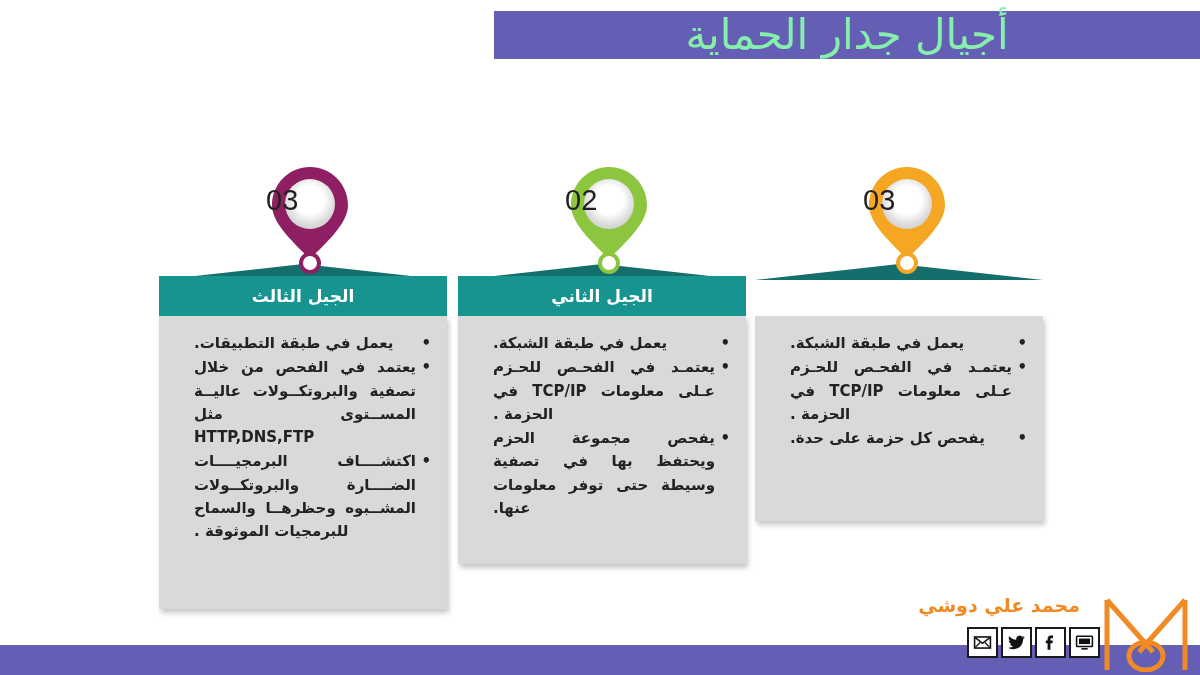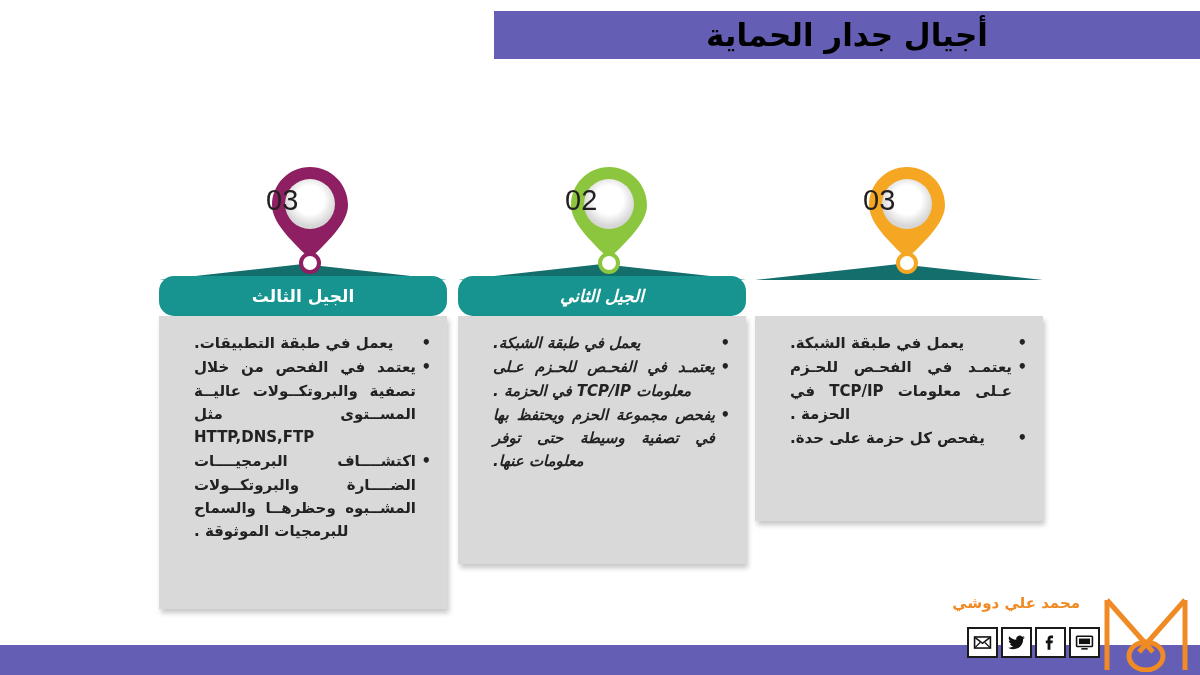--- a/index.html
+++ b/index.html
@@ -26,23 +26,23 @@
     top: 11px;
     width: 706px;
     height: 48px;
     background: #645fb5;
     display: flex;
     align-items: center;
     justify-content: center;
     padding: 0 26px;
   }
   .title-text {
-    color: #000000;
-    font-size: 31px;
-    font-weight: 700;
+    color: #86efac;
+    font-size: 42px;
+    font-weight: 400;
     line-height: 1;
     letter-spacing: 0;
     direction: rtl;
     white-space: nowrap;
   }
 
   
   .cards {
     position: absolute;
     left: 0;
@@ -50,21 +50,21 @@
     width: 1200px;
     height: 675px;
   }
 
   .card {
     position: absolute;
     top: 264px;
     width: 288px;
   }
   .card-1 { left: 755px; }
-  .card-2 { left: 458px; font-style: italic; }
+  .card-2 { left: 458px; }
   .card-3 { left: 159px; }
 
   
   .card-banner {
     position: relative;
     width: 100%;
     height: 52px;
   }
   .banner-cap {
     position: absolute;
@@ -77,21 +77,20 @@
   .banner-band {
     position: absolute;
     left: 0;
     top: 12px;
     width: 100%;
     height: 40px;
     background: #179490;
     display: flex;
     align-items: center;
     justify-content: center;
-    border-radius: 15px;
   }
   .banner-title {
     color: #ffffff;
     font-size: 17px;
     font-weight: 700;
     direction: rtl;
     white-space: nowrap;
   }
 
   .card-body {
@@ -163,21 +162,21 @@
     top: 645px;
     width: 1200px;
     height: 30px;
     background: #645fb5;
   }
   .footer-name {
     position: absolute;
     right: 120px;
     top: 594px;
     color: #f08a24;
-    font-size: 15px;
+    font-size: 19px;
     font-weight: 700;
     direction: rtl;
     white-space: nowrap;
   }
   .social {
     position: absolute;
     right: 100px;
     top: 627px;
     display: flex;
     flex-direction: row;

